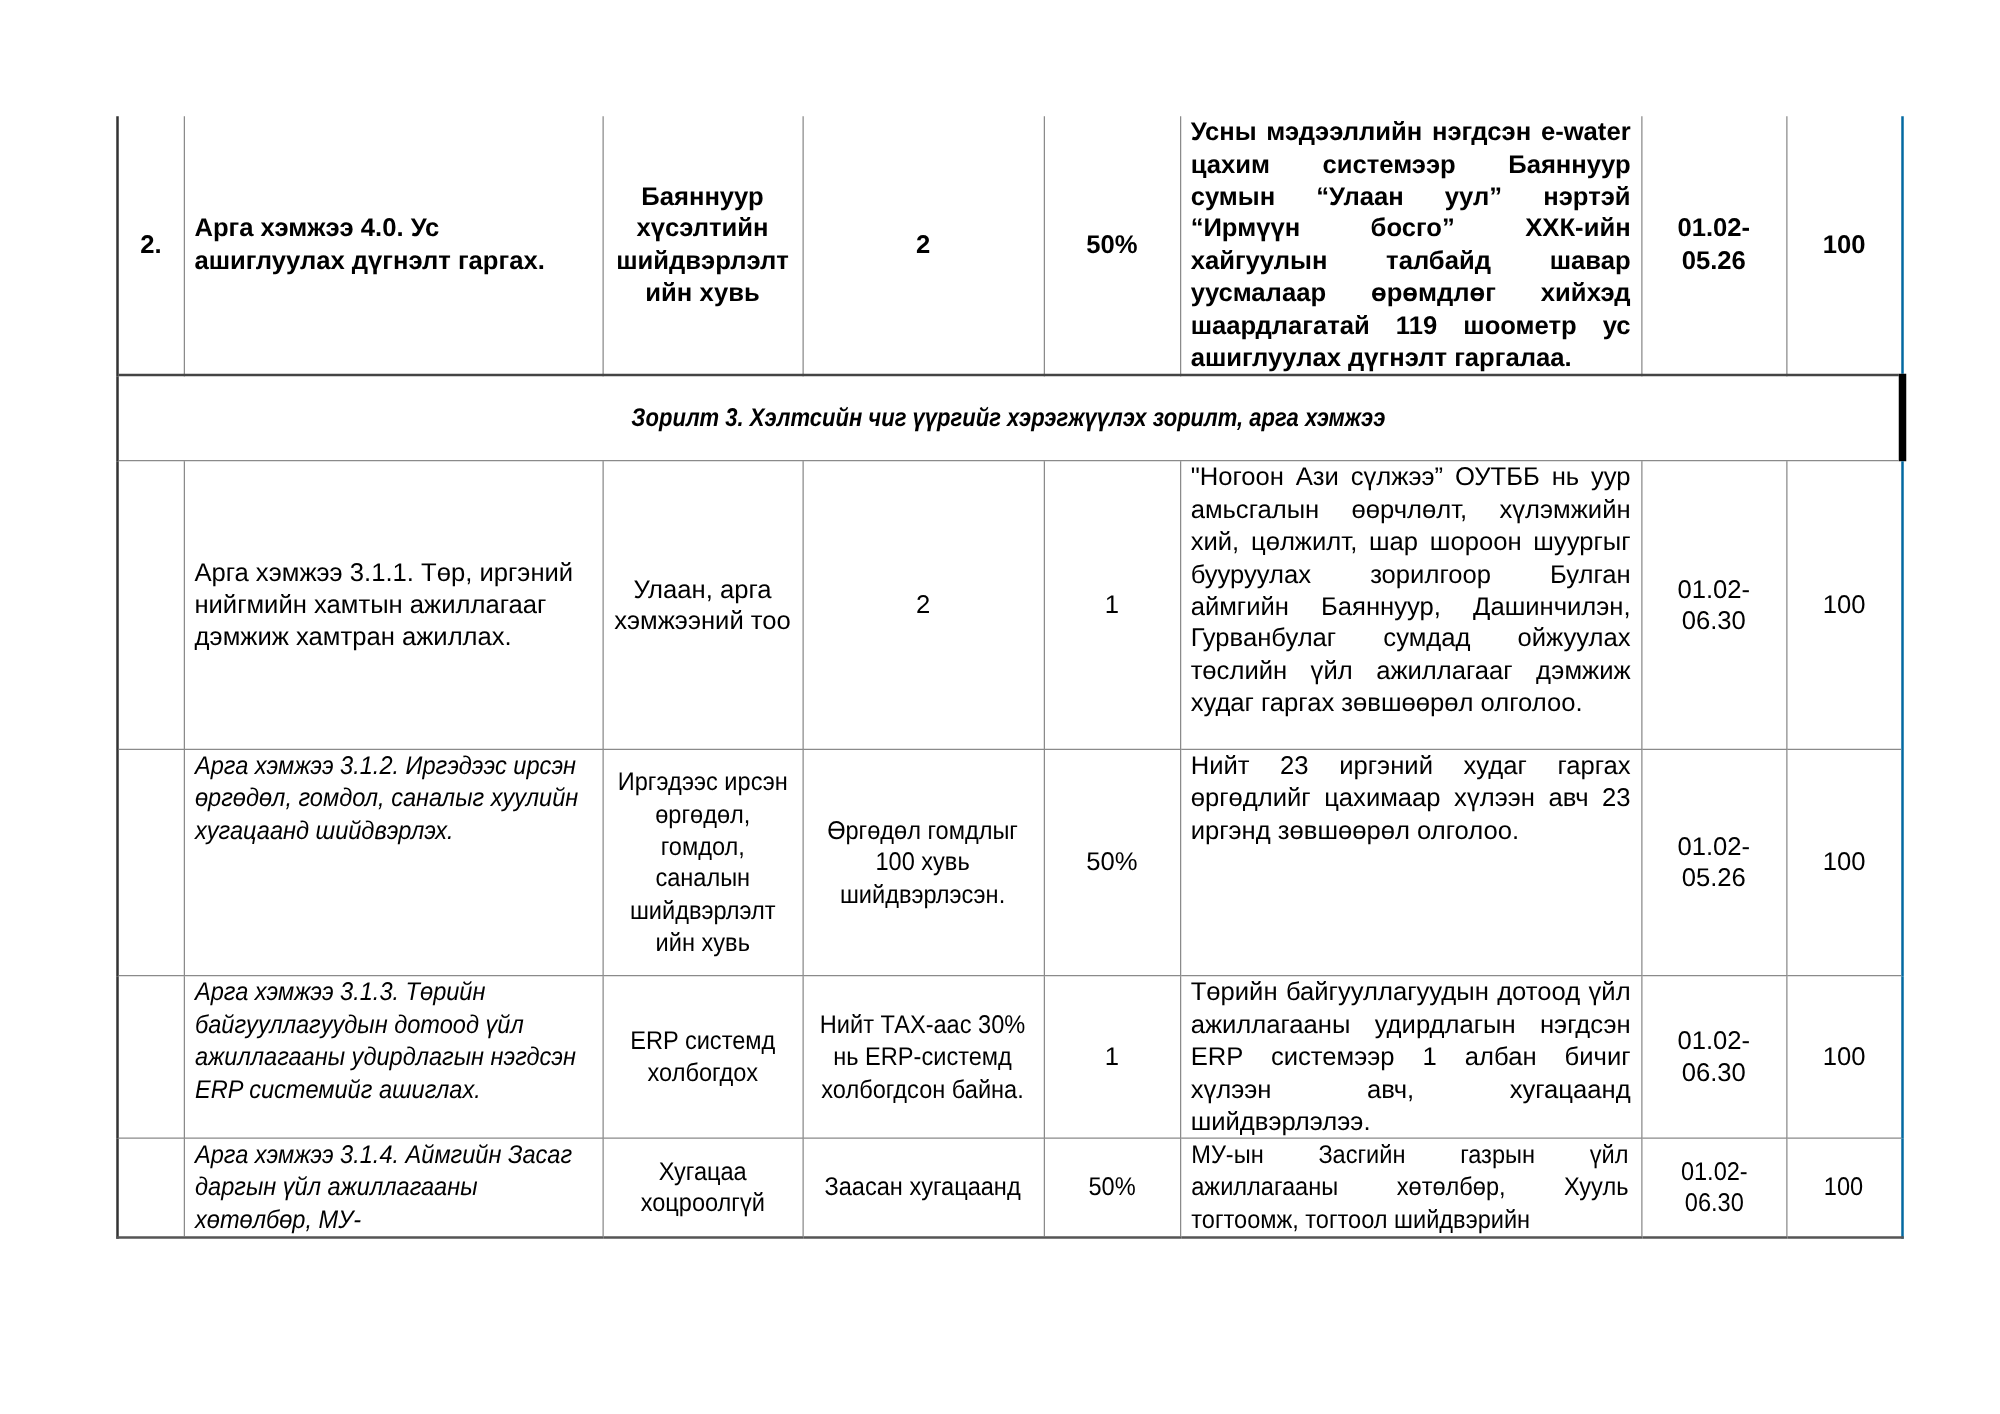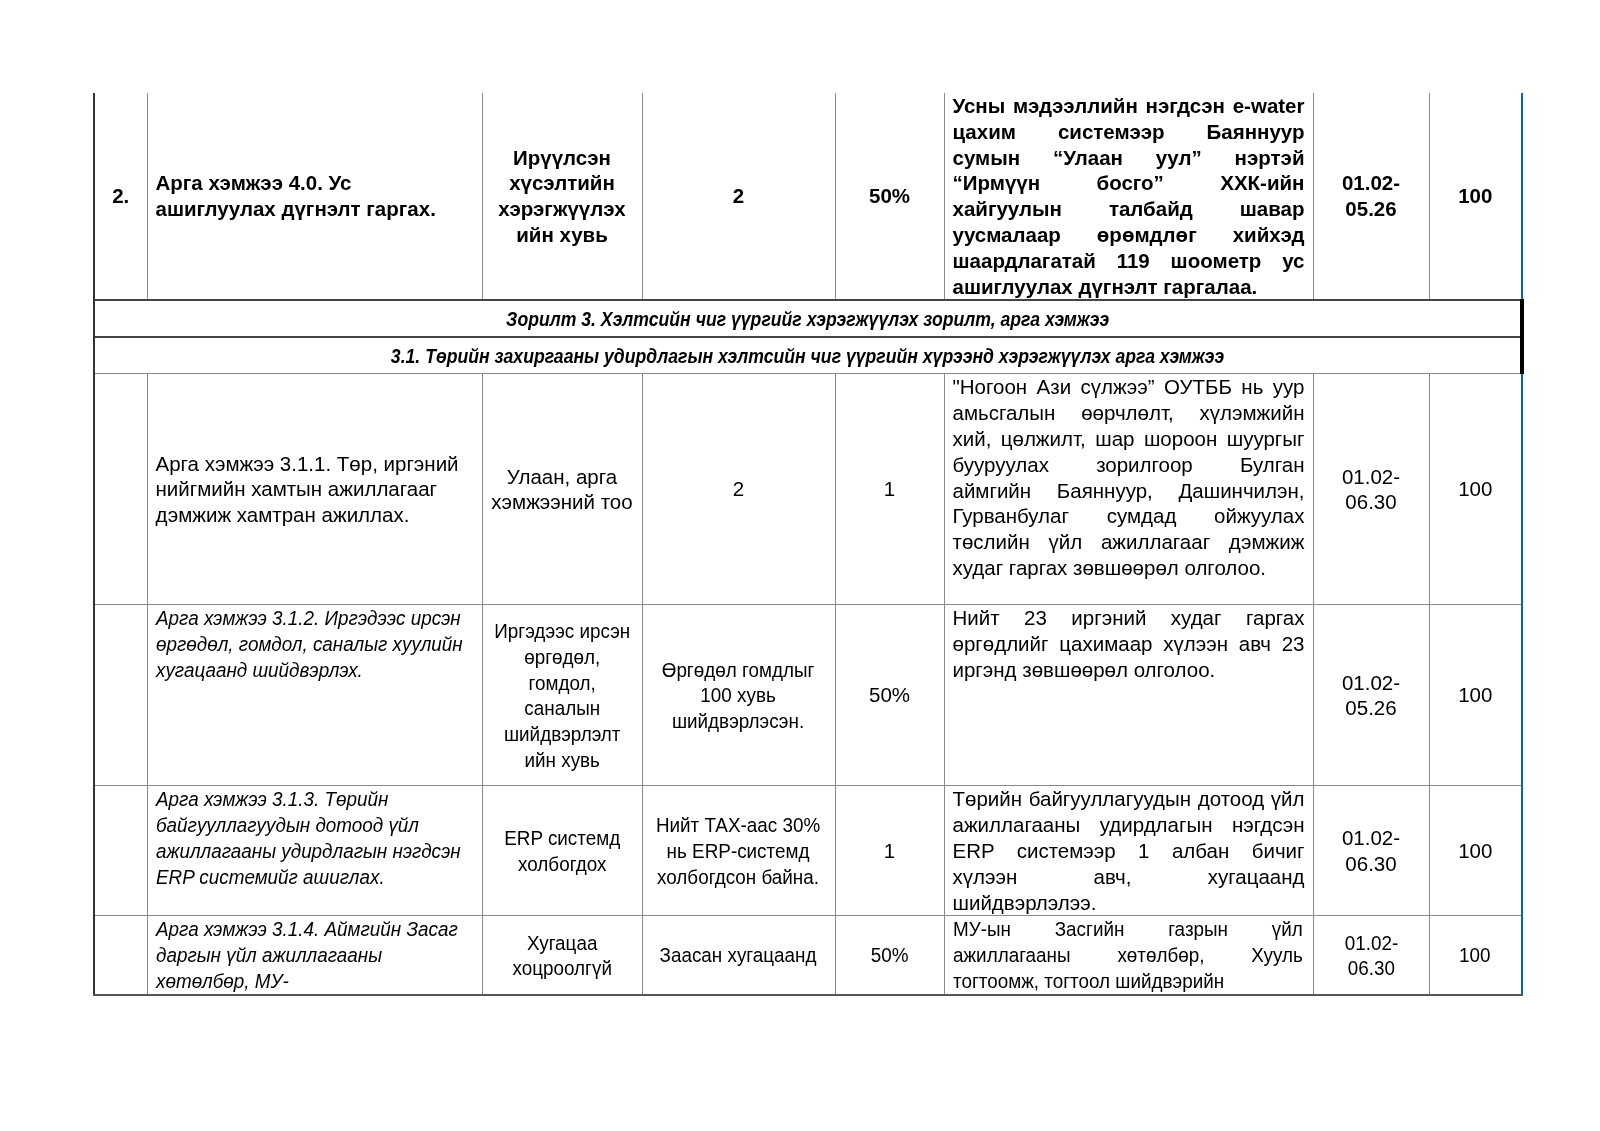--- a/index.html
+++ b/index.html
@@ -16,22 +16,22 @@
   }
   .page-table tr:first-child td { border-top: none; }
   .page-table td.first { border-left: 2px solid #333; }
   .page-table td.last { border-right: 2px solid #0369a1; }
   .page-table tr.bottom td { border-bottom: 2px solid #555; }
   .c { text-align: center; }
   .j { text-align: justify; text-align-last: left; vertical-align: top !important; }
   .top { vertical-align: top !important; font-style: italic; }
   .heading td {
     text-align: center; font-weight: bold; font-style: italic;
-    height: 35px; padding: 0;
-    border-left: 2px solid #333; border-right: 4px solid #000000;
+    height: 35px; padding: 16px;
+    border-left: 2px solid #333; border-right: 6px solid #000000;
     border-top: 2px solid #444;
   }
   .heading .ht { display: inline-block; transform: scaleX(0.86); transform-origin: center; white-space: nowrap; }
   .r1 td { height: 205px; font-weight: bold; }
   .r2 td { height: 230px; }
   .r3 td { height: 180px; }
   .r4 td { height: 128px; }
   .r5 td { height: 78px; }
   .narrow { display: block; transform: scaleX(0.92); transform-origin: left top; width: 108%; }
   .narrowc { display: block; transform: scaleX(0.92); transform-origin: center top; width: 108%; margin-left: -4%; }
@@ -48,35 +48,32 @@
     <col style="width:109px">
     <col style="width:369px">
     <col style="width:116px">
     <col style="width:93px">
   </colgroup>
 
   <tbody>
       <tr class="r1">
     <td class="first c">2.</td>
     <td>Арга хэмжээ 4.0. Ус ашиглуулах дүгнэлт гаргах.</td>
-    <td class="c">Ирүүлсэн хүсэлтийн хэрэгжүүлэх ийн хувь</td>
+    <td class="c">Баяннуур хүсэлтийн шийдвэрлэлт ийн хувь</td>
     <td class="c">2</td>
     <td class="c">50%</td>
     <td class="j">Усны мэдээллийн нэгдсэн e-water цахим системээр Баяннуур сумын “Улаан уул” нэртэй “Ирмүүн босго” ХХК-ийн хайгуулын талбайд шавар уусмалаар өрөмдлөг хийхэд шаардлагатай 119 шоометр ус ашиглуулах дүгнэлт гаргалаа.</td>
     <td class="c">01.02-05.26</td>
     <td class="c last">100</td>
   </tr>
 
   <tr class="heading">
     <td colspan="8"><span class="ht">Зорилт 3. Хэлтсийн чиг үүргийг хэрэгжүүлэх зорилт, арга хэмжээ</span></td>
   </tr>
 
-  <tr class="heading">
-    <td colspan="8"><span class="ht">3.1. Төрийн захиргааны удирдлагын хэлтсийн чиг үүргийн хүрээнд хэрэгжүүлэх арга хэмжээ</span></td>
-  </tr>
 
   <tr class="r2">
     <td class="first c"></td>
     <td>Арга хэмжээ 3.1.1. Төр, иргэний нийгмийн хамтын ажиллагааг дэмжиж хамтран ажиллах.</td>
     <td class="c">Улаан, арга хэмжээний тоо</td>
     <td class="c">2</td>
     <td class="c">1</td>
     <td class="j">"Ногоон Ази сүлжээ” ОУТББ нь уур амьсгалын өөрчлөлт, хүлэмжийн хий, цөлжилт, шар шороон шуургыг бууруулах зорилгоор Булган аймгийн Баяннуур, Дашинчилэн, Гурванбулаг сумдад ойжуулах төслийн үйл ажиллагааг дэмжиж худаг гаргах зөвшөөрөл олголоо.</td>
     <td class="c">01.02-06.30</td>
     <td class="c last">100</td>

